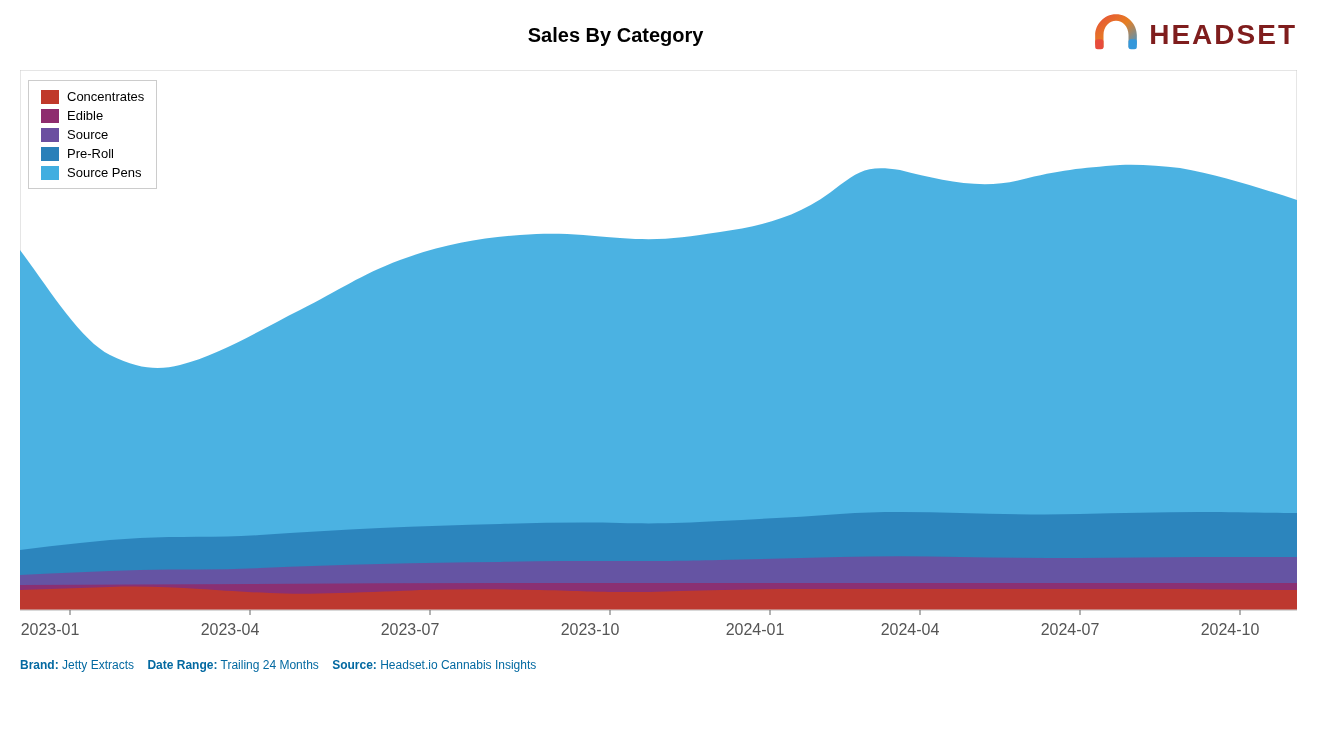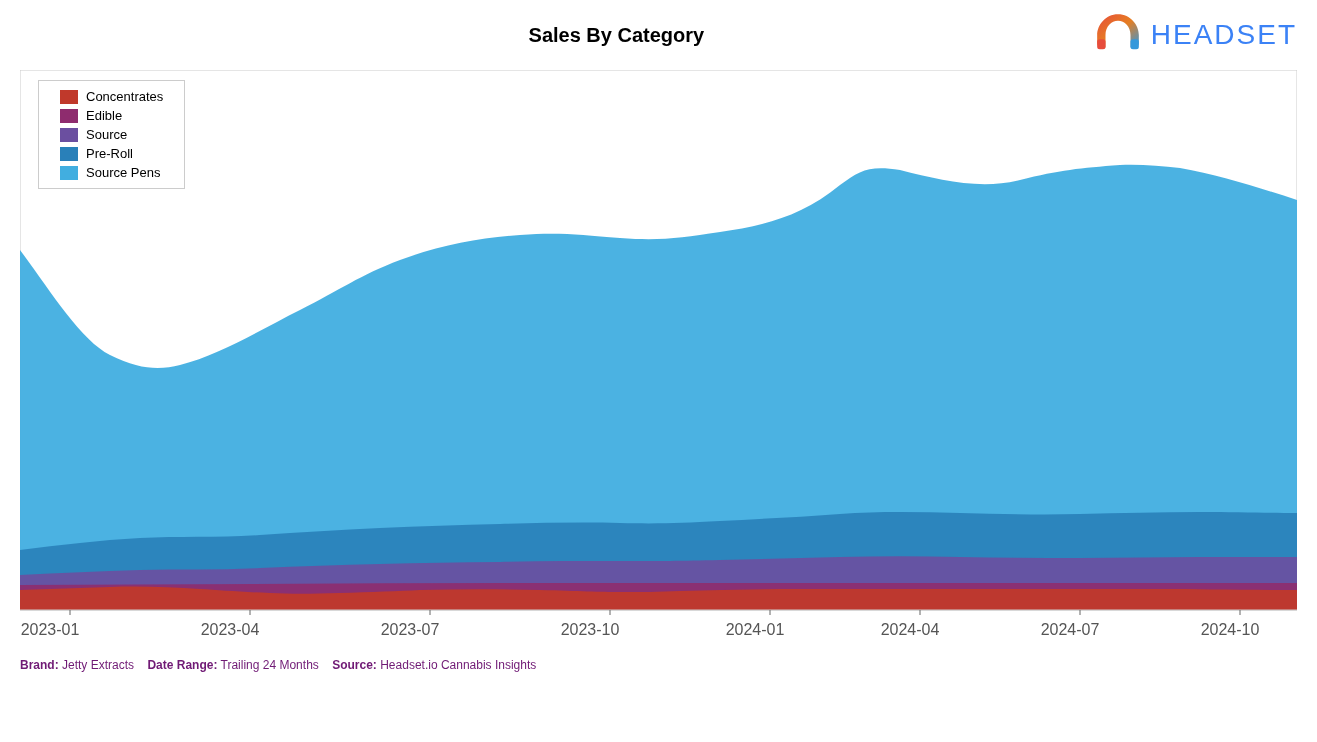--- a/index.html
+++ b/index.html
@@ -34,36 +34,36 @@
       display: flex;
       align-items: center;
       gap: 8px;
     }
     .logo-icon {
       width: 50px;
       height: 50px;
     }
     .logo-text {
       font-size: 28px;
-      font-weight: normal;
+      font-weight: bold;
       letter-spacing: 2px;
-      color: #3b82f6;
+      color: #7f1d1d;
     }
     .chart-wrapper {
       position: relative;
       margin: 10px 20px 0 20px;
       height: 580px;
     }
     .legend {
       position: absolute;
       top: 10px;
-      left: 18px;
+      left: 8px;
       background: rgba(255,255,255,0.9);
       border: 1px solid #ccc;
-      padding: 8px 21px;
+      padding: 8px 12px;
       z-index: 10;
     }
     .legend-item {
       display: flex;
       align-items: center;
       gap: 8px;
       margin-bottom: 4px;
       font-size: 13px;
     }
     .legend-item:last-child { margin-bottom: 0; }
@@ -72,21 +72,21 @@
       height: 14px;
       display: inline-block;
     }
     .chart-area {
       width: 100%;
       height: 100%;
     }
     .footer {
       padding: 8px 20px 0 20px;
       font-size: 12px;
-      color: #701a75;
+      color: #0369a1;
     }
     .footer span.label { font-weight: bold; }
   </style>
 </head>
 <body>
 
 <div class="page-container">
 
   <div class="header">
     <div class="chart-title">Sales By Category</div>

